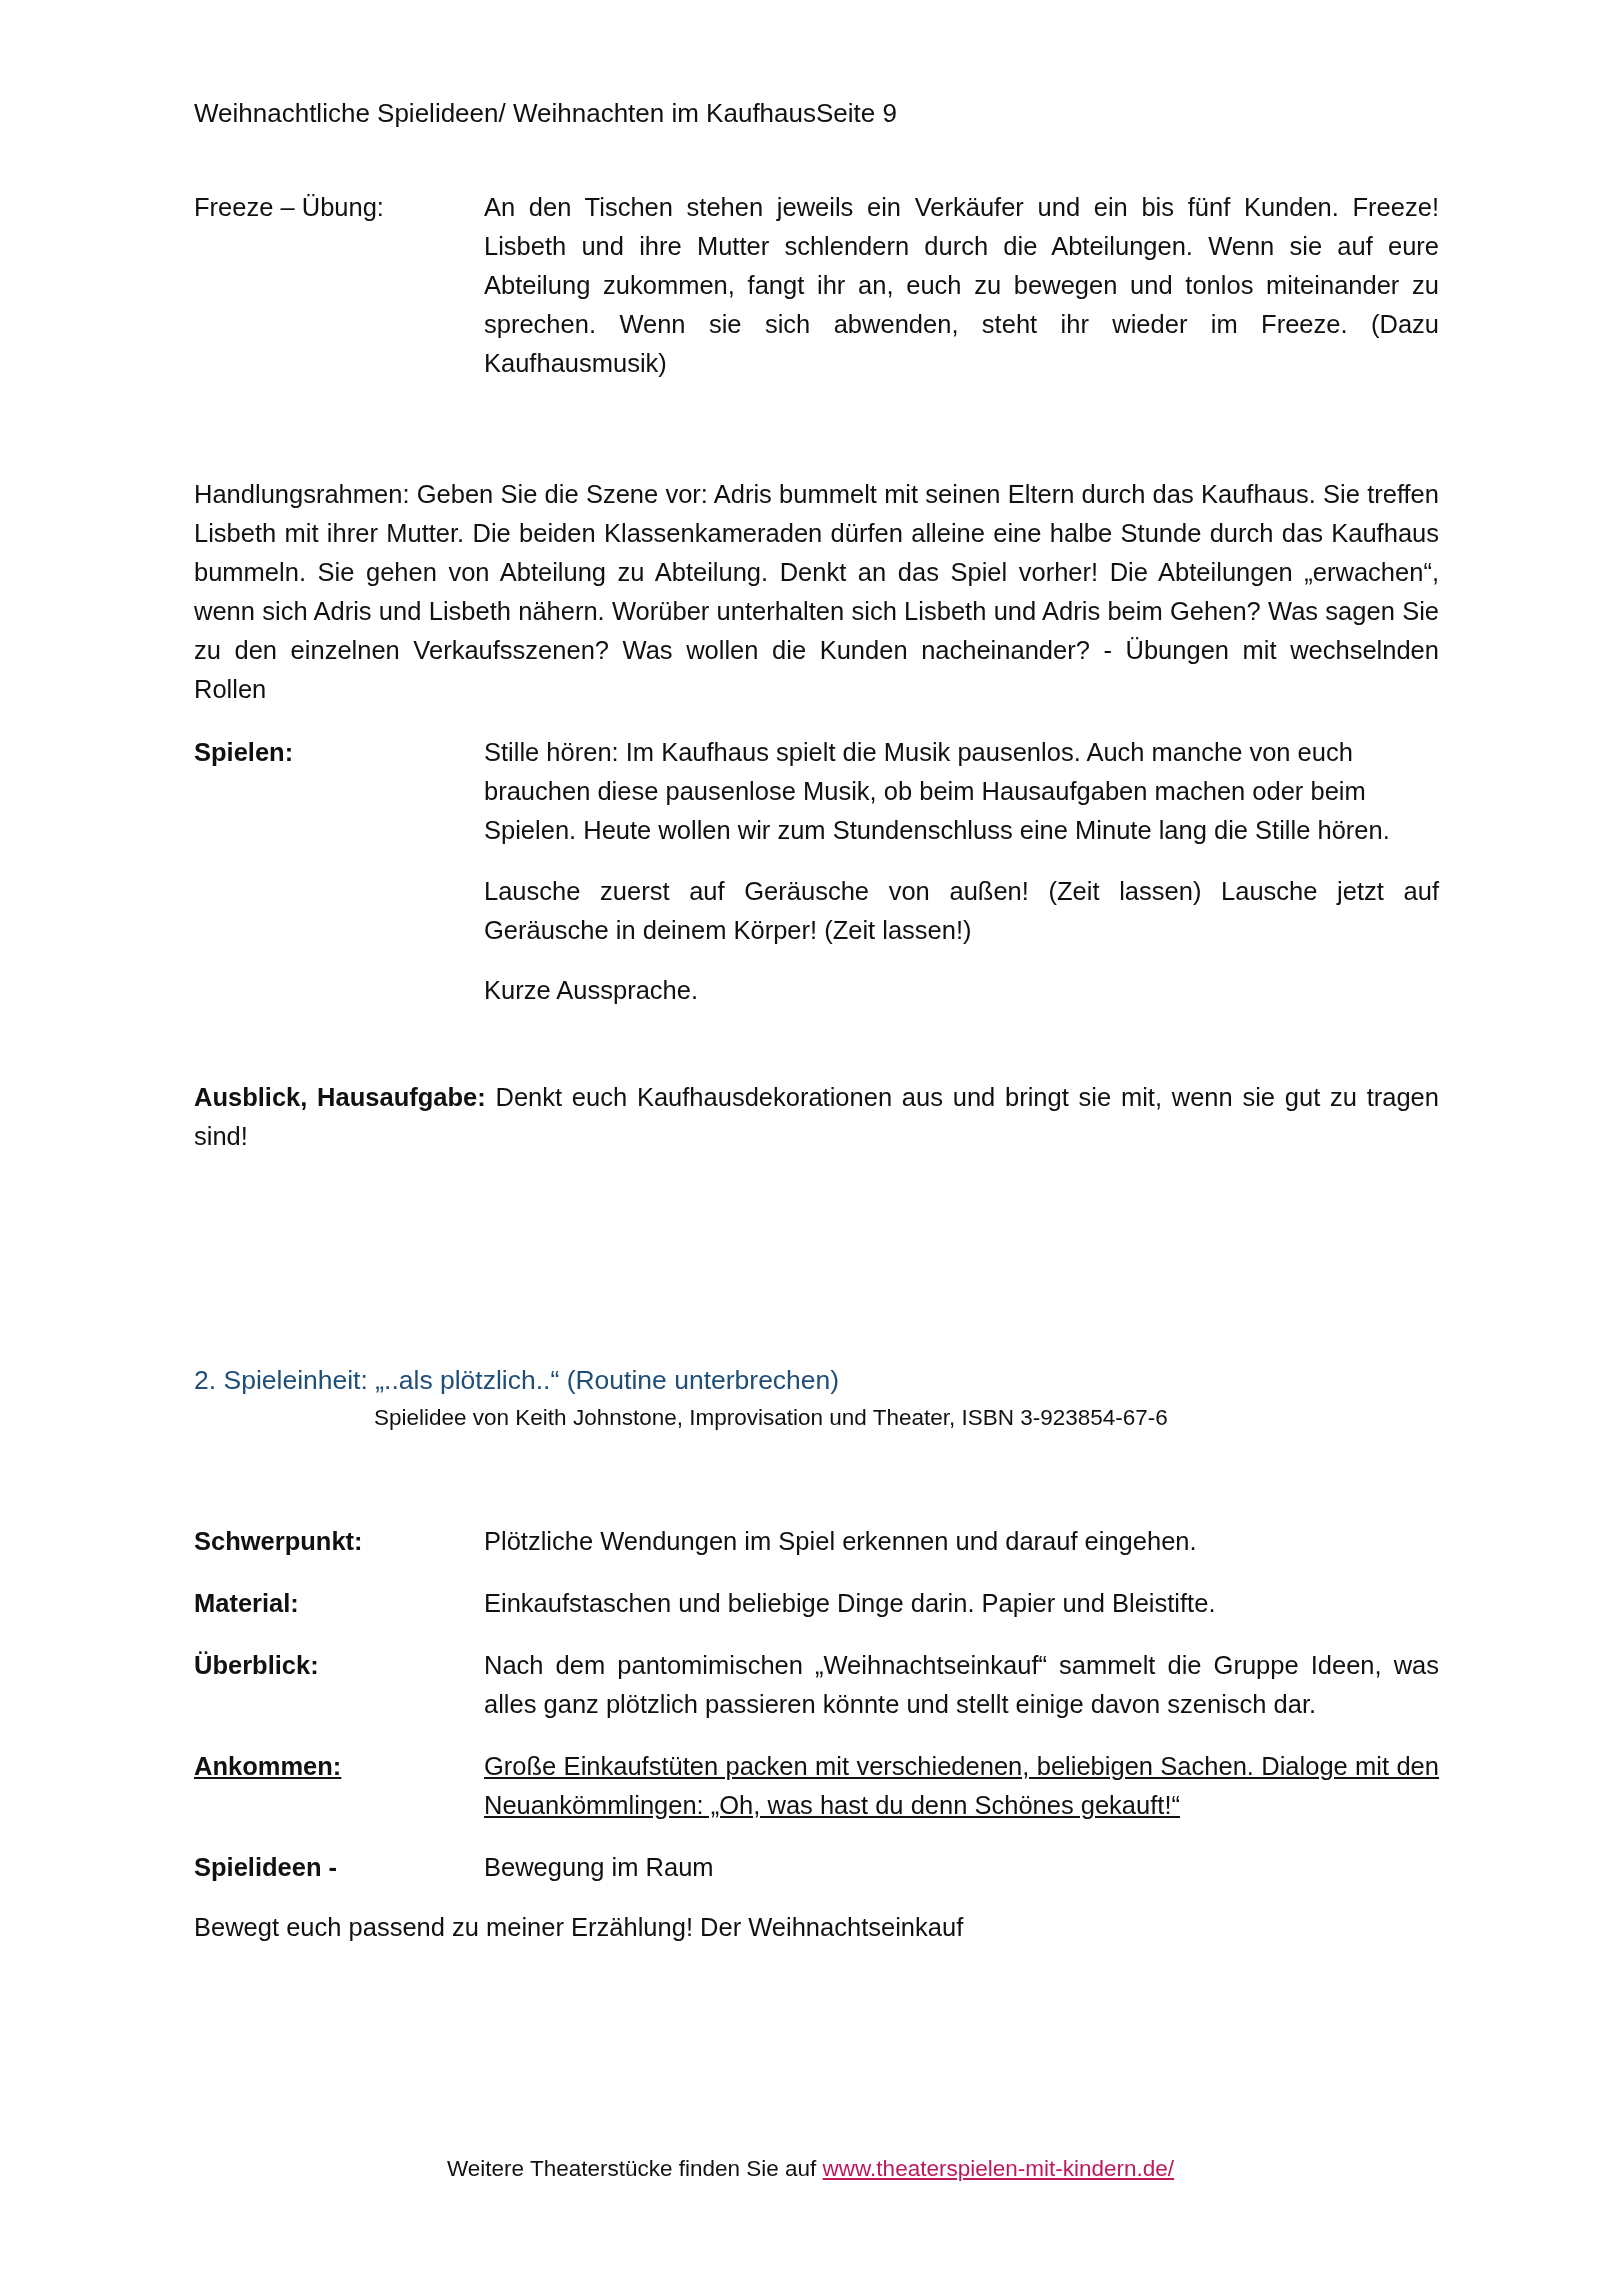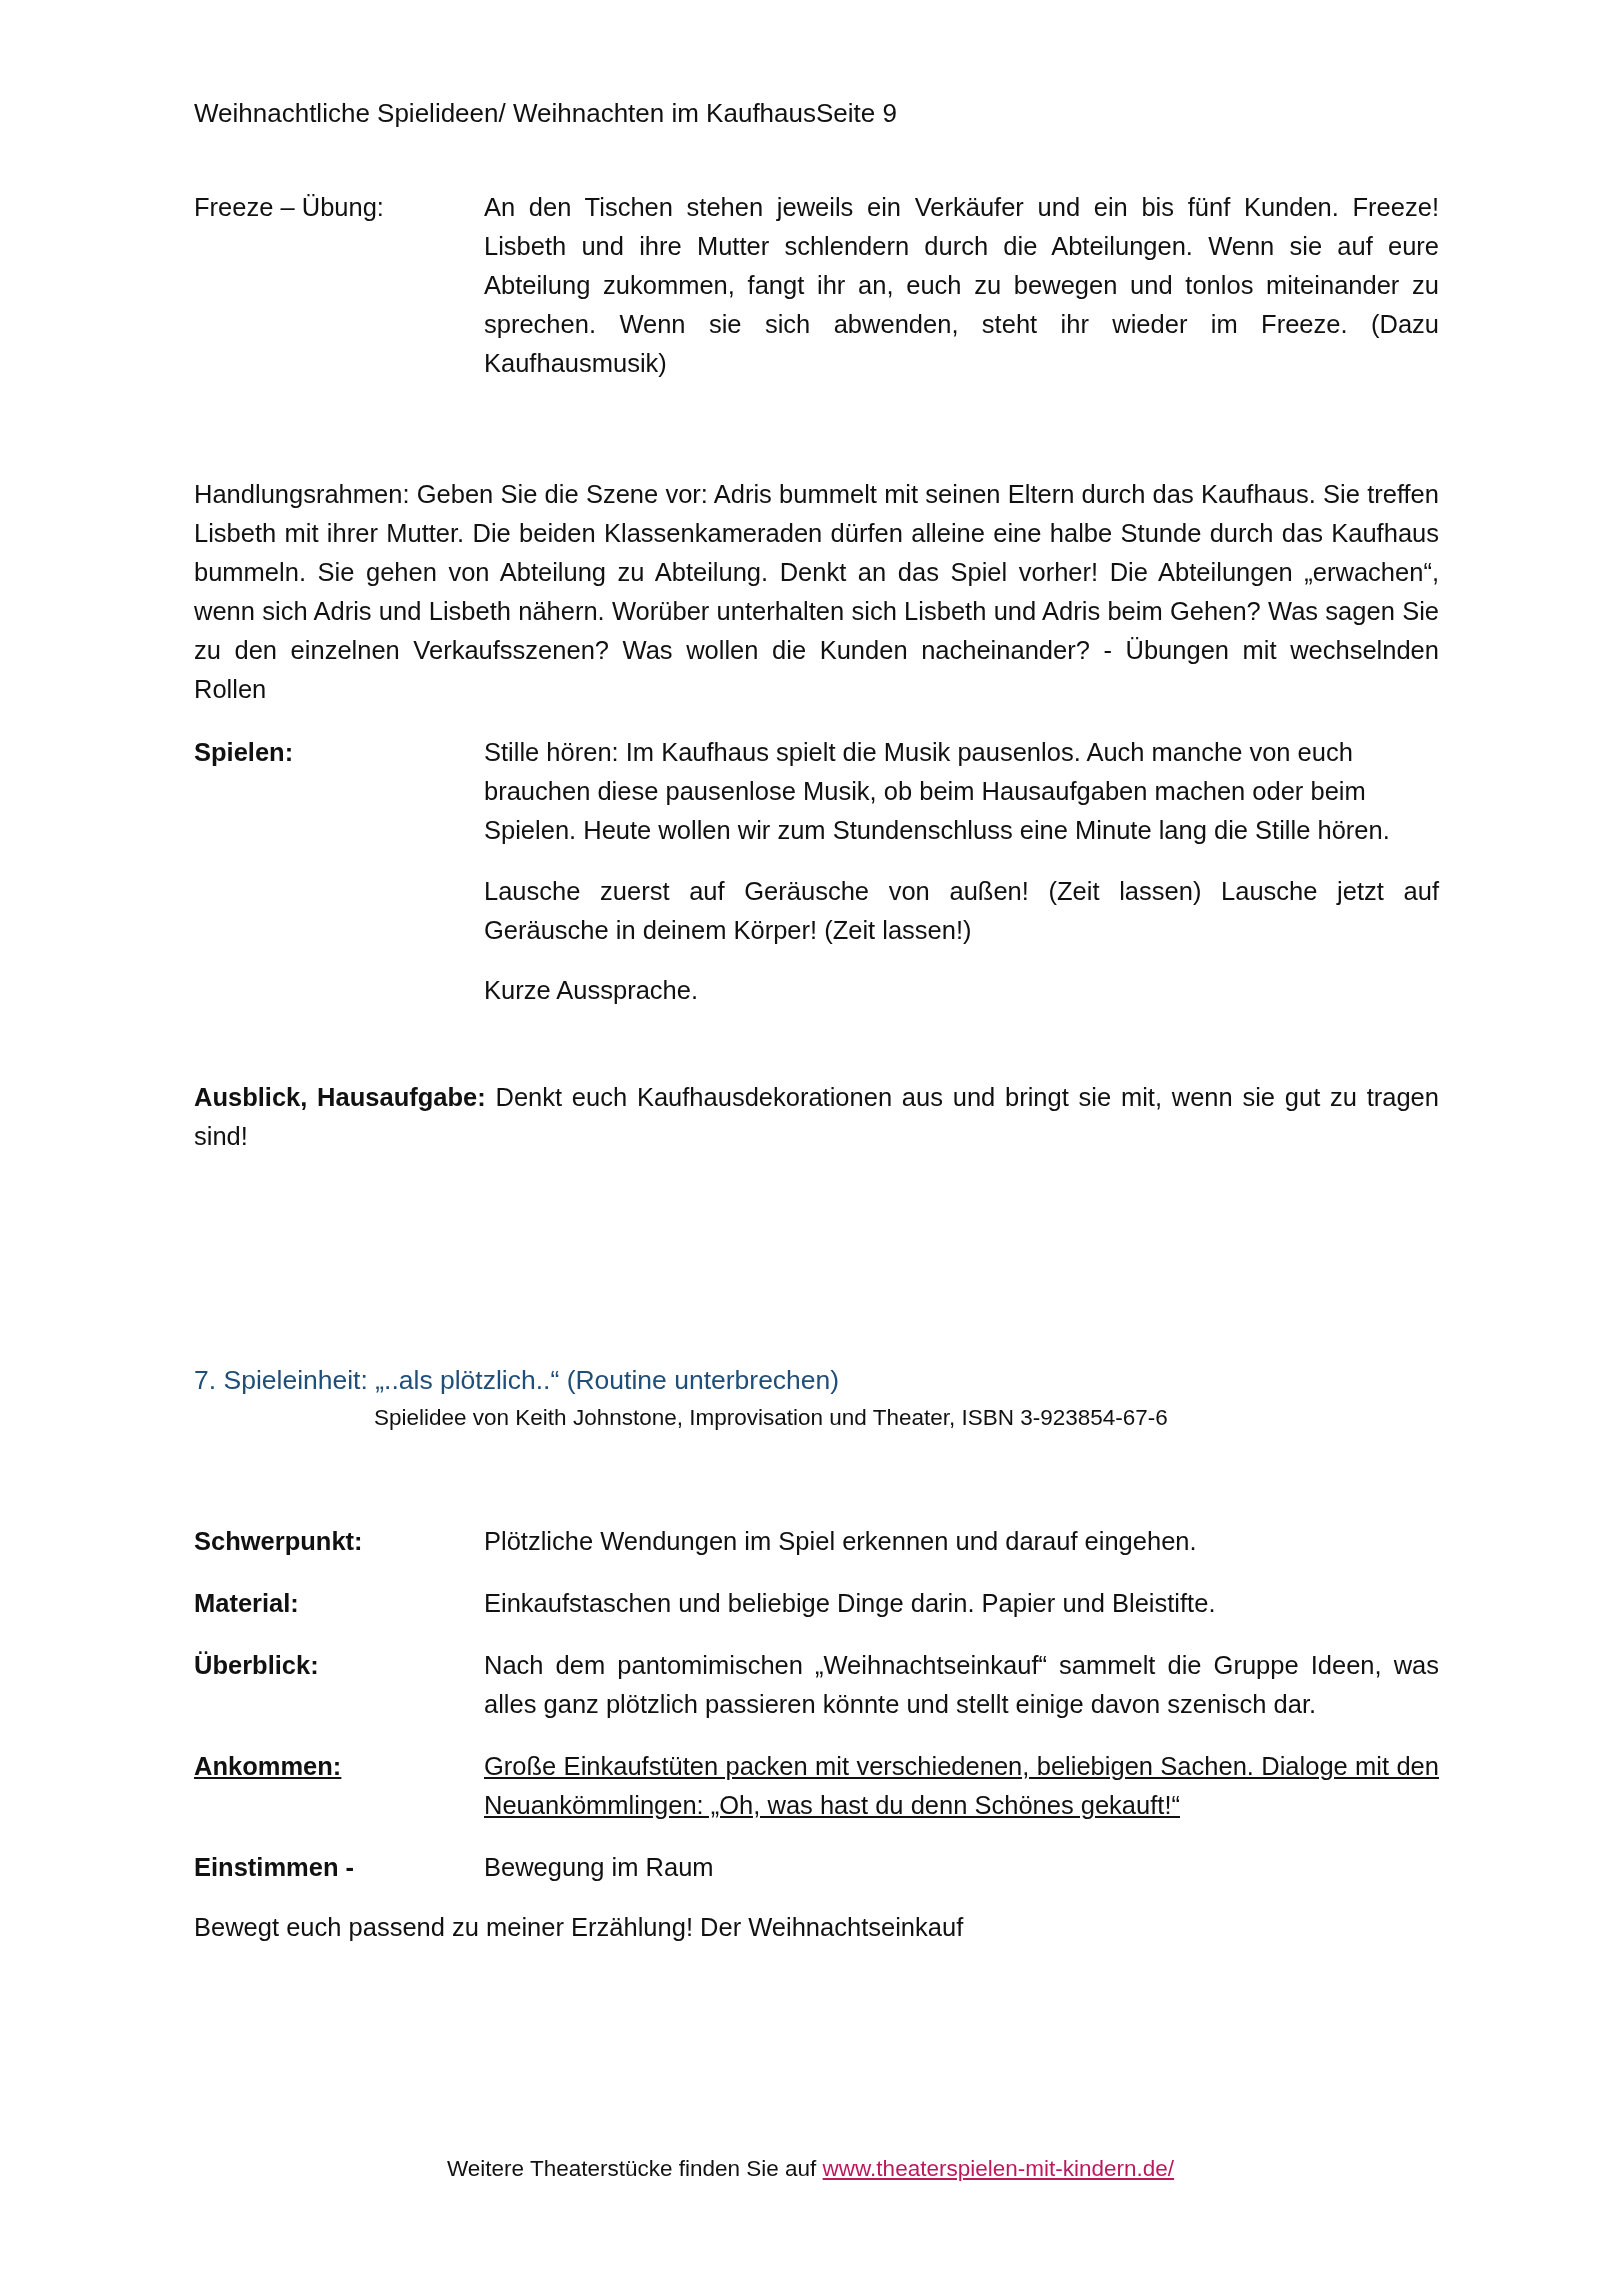--- a/index.html
+++ b/index.html
@@ -51,41 +51,41 @@
       <p style="text-align:left;">Stille hören: Im Kaufhaus spielt die Musik pausenlos. Auch manche von euch brauchen diese pausenlose Musik, ob beim Hausaufgaben machen oder beim Spielen. Heute wollen wir zum Stundenschluss eine Minute lang die Stille hören.</p>
       <p>Lausche zuerst auf Geräusche von außen! (Zeit lassen) Lausche jetzt auf Geräusche in deinem Körper! (Zeit lassen!)</p>
       <p>Kurze Aussprache.</p>
     </div>
   </div>
 
   <div class="full" style="top:1078px;">
     <span class="bold">Ausblick, Hausaufgabe:</span><span> Denkt euch Kaufhausdekorationen aus und bringt sie mit, wenn sie gut zu tragen sind!</span>
   </div>
 
-  <div class="section-title">7. Spieleinheit: „..als plötzlich..“ (Routine unterbrechen)</div>
+  <div class="section-title">2. Spieleinheit: „..als plötzlich..“ (Routine unterbrechen)</div>
   <div class="subtitle">Spielidee von Keith Johnstone, Improvisation und Theater, ISBN 3-923854-67-6</div>
 
   <div class="row" style="top:1522px;">
     <div class="label bold">Schwerpunkt:</div>
     <div class="content">Plötzliche Wendungen im Spiel erkennen und darauf eingehen.</div>
   </div>
   <div class="row" style="top:1584px;">
     <div class="label bold">Material:</div>
     <div class="content">Einkaufstaschen und beliebige Dinge darin. Papier und Bleistifte.</div>
   </div>
   <div class="row" style="top:1646px;">
     <div class="label bold">Überblick:</div>
     <div class="content">Nach dem pantomimischen „Weihnachtseinkauf“ sammelt die Gruppe Ideen, was alles ganz plötzlich passieren könnte und stellt einige davon szenisch dar.</div>
   </div>
   <div class="row" style="top:1747px;text-decoration:underline;">
     <div class="label bold">Ankommen:</div>
     <div class="content">Große Einkaufstüten packen mit verschiedenen, beliebigen Sachen. Dialoge mit den Neuankömmlingen: „Oh, was hast du denn Schönes gekauft!“</div>
   </div>
   <div class="row" style="top:1848px;">
-    <div class="label bold">Einstimmen -</div>
+    <div class="label bold">Spielideen -</div>
     <div class="content">Bewegung im Raum</div>
   </div>
 
   <div class="full" style="top:1908px;">Bewegt euch passend zu meiner Erzählung! Der Weihnachtseinkauf</div>
 
   <div class="footer">
     <span>Weitere Theaterstücke finden Sie auf </span><a>www.theaterspielen-mit-kindern.de/</a>
   </div>
 
 </div>

